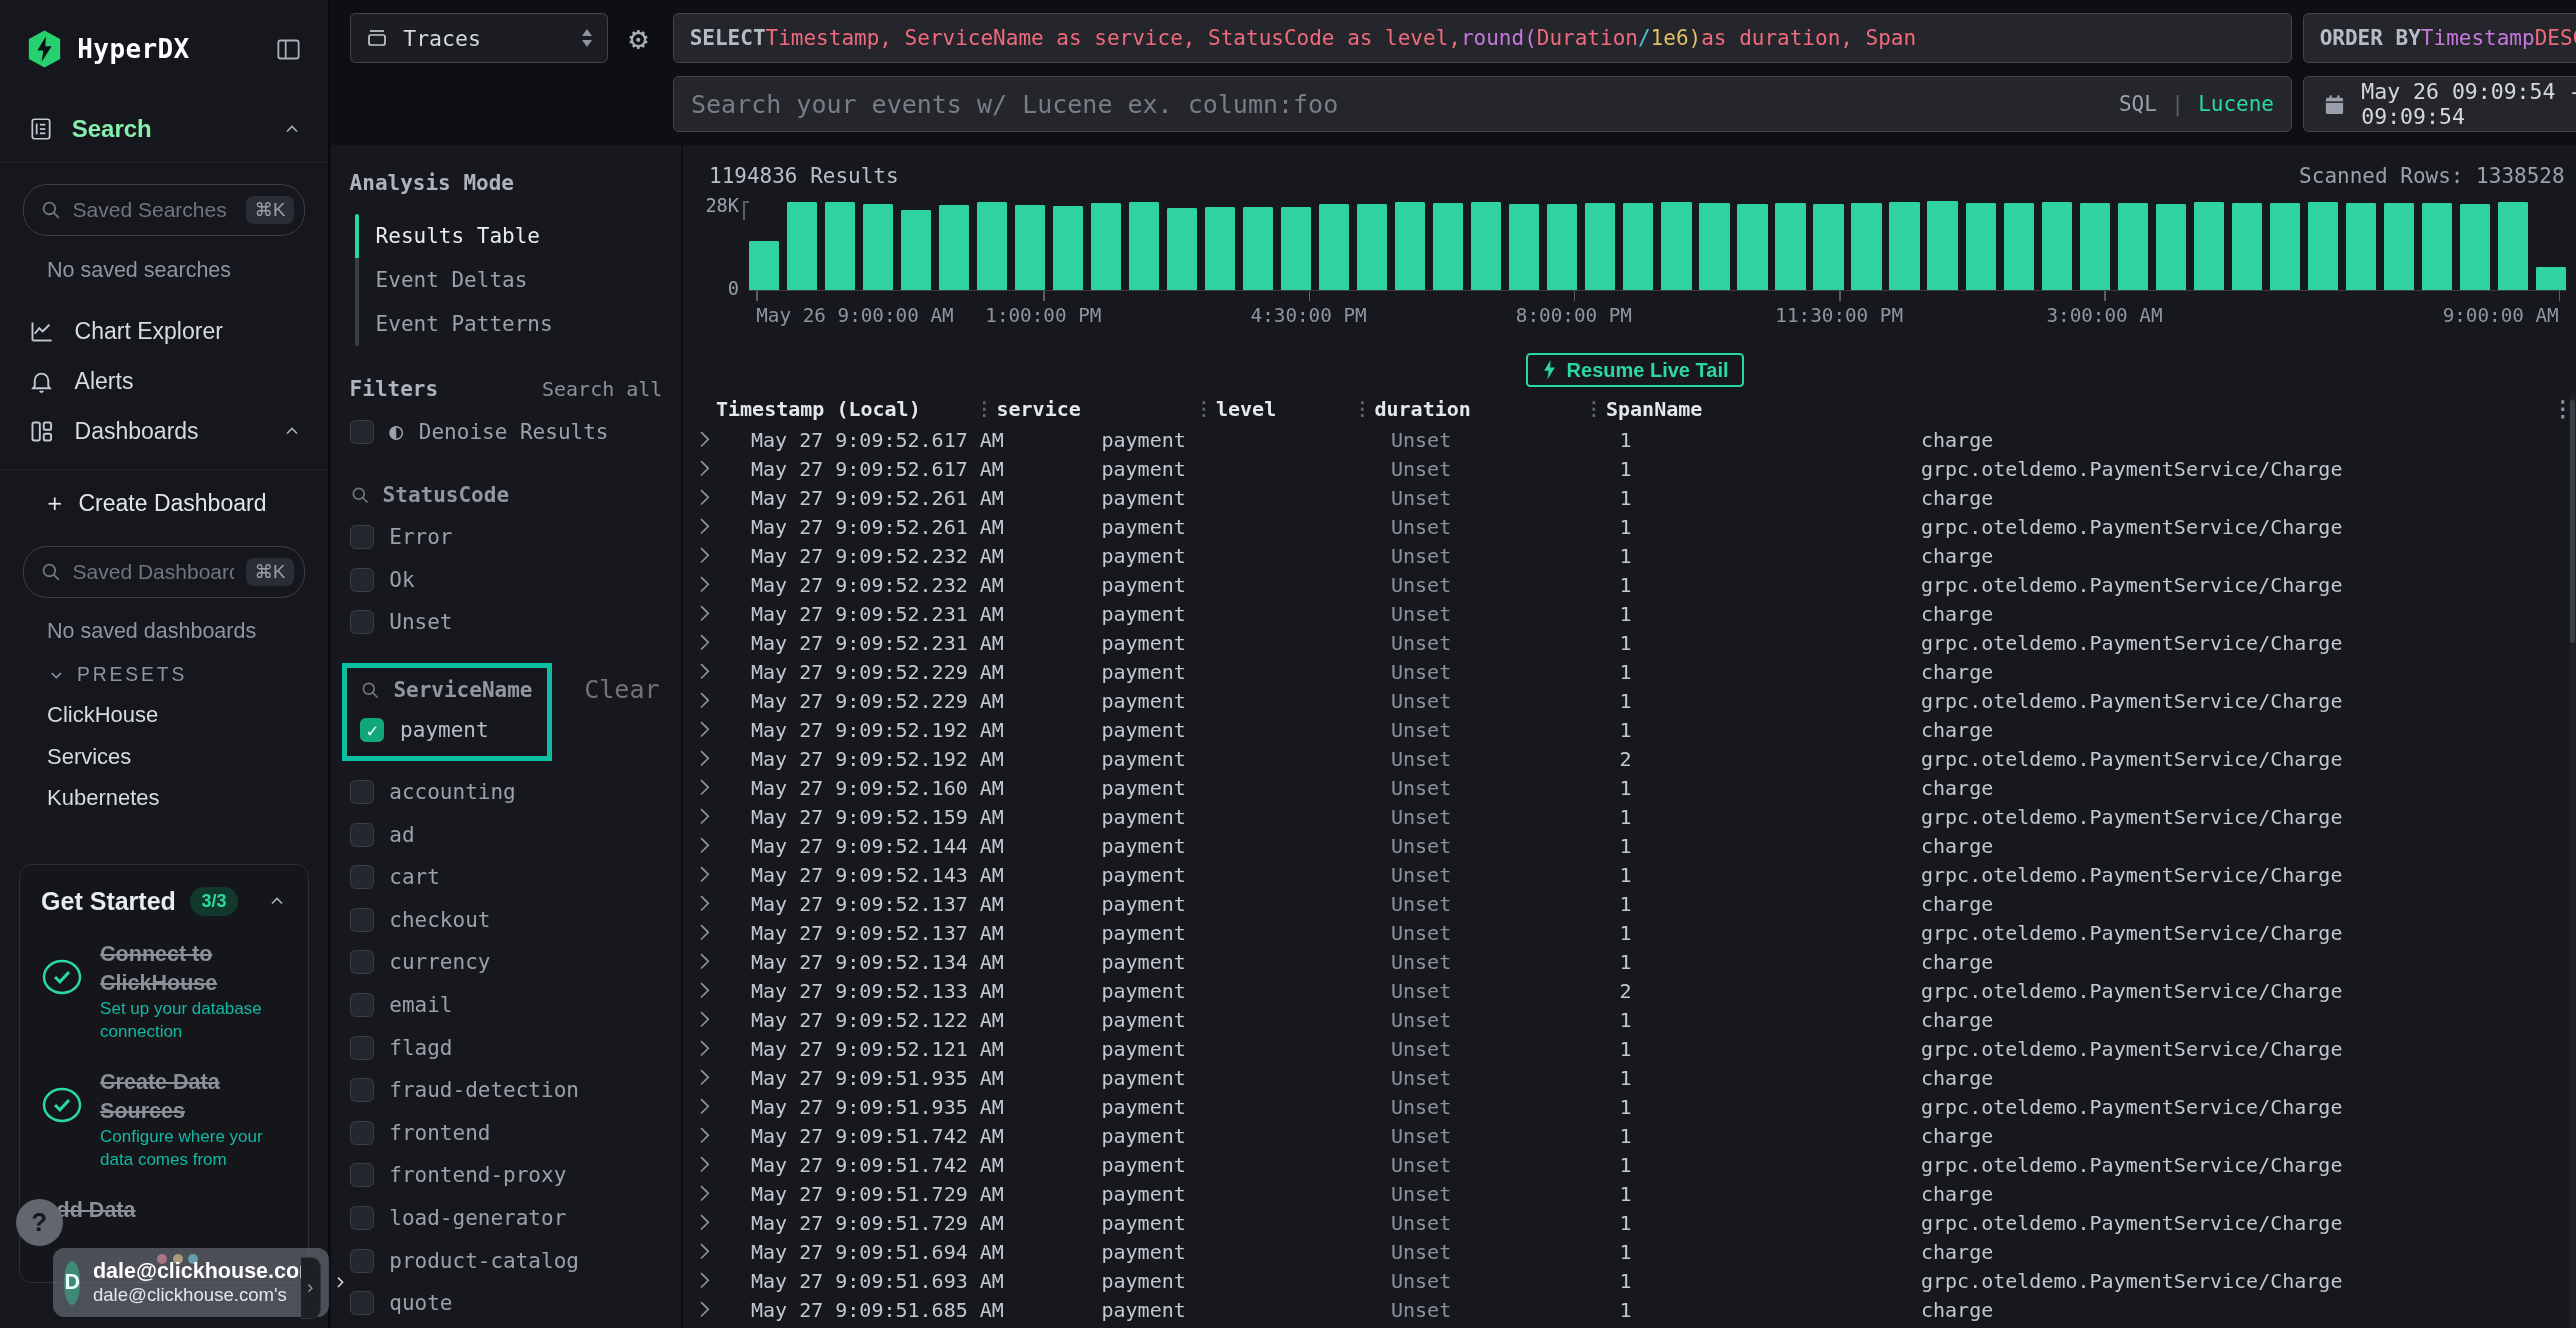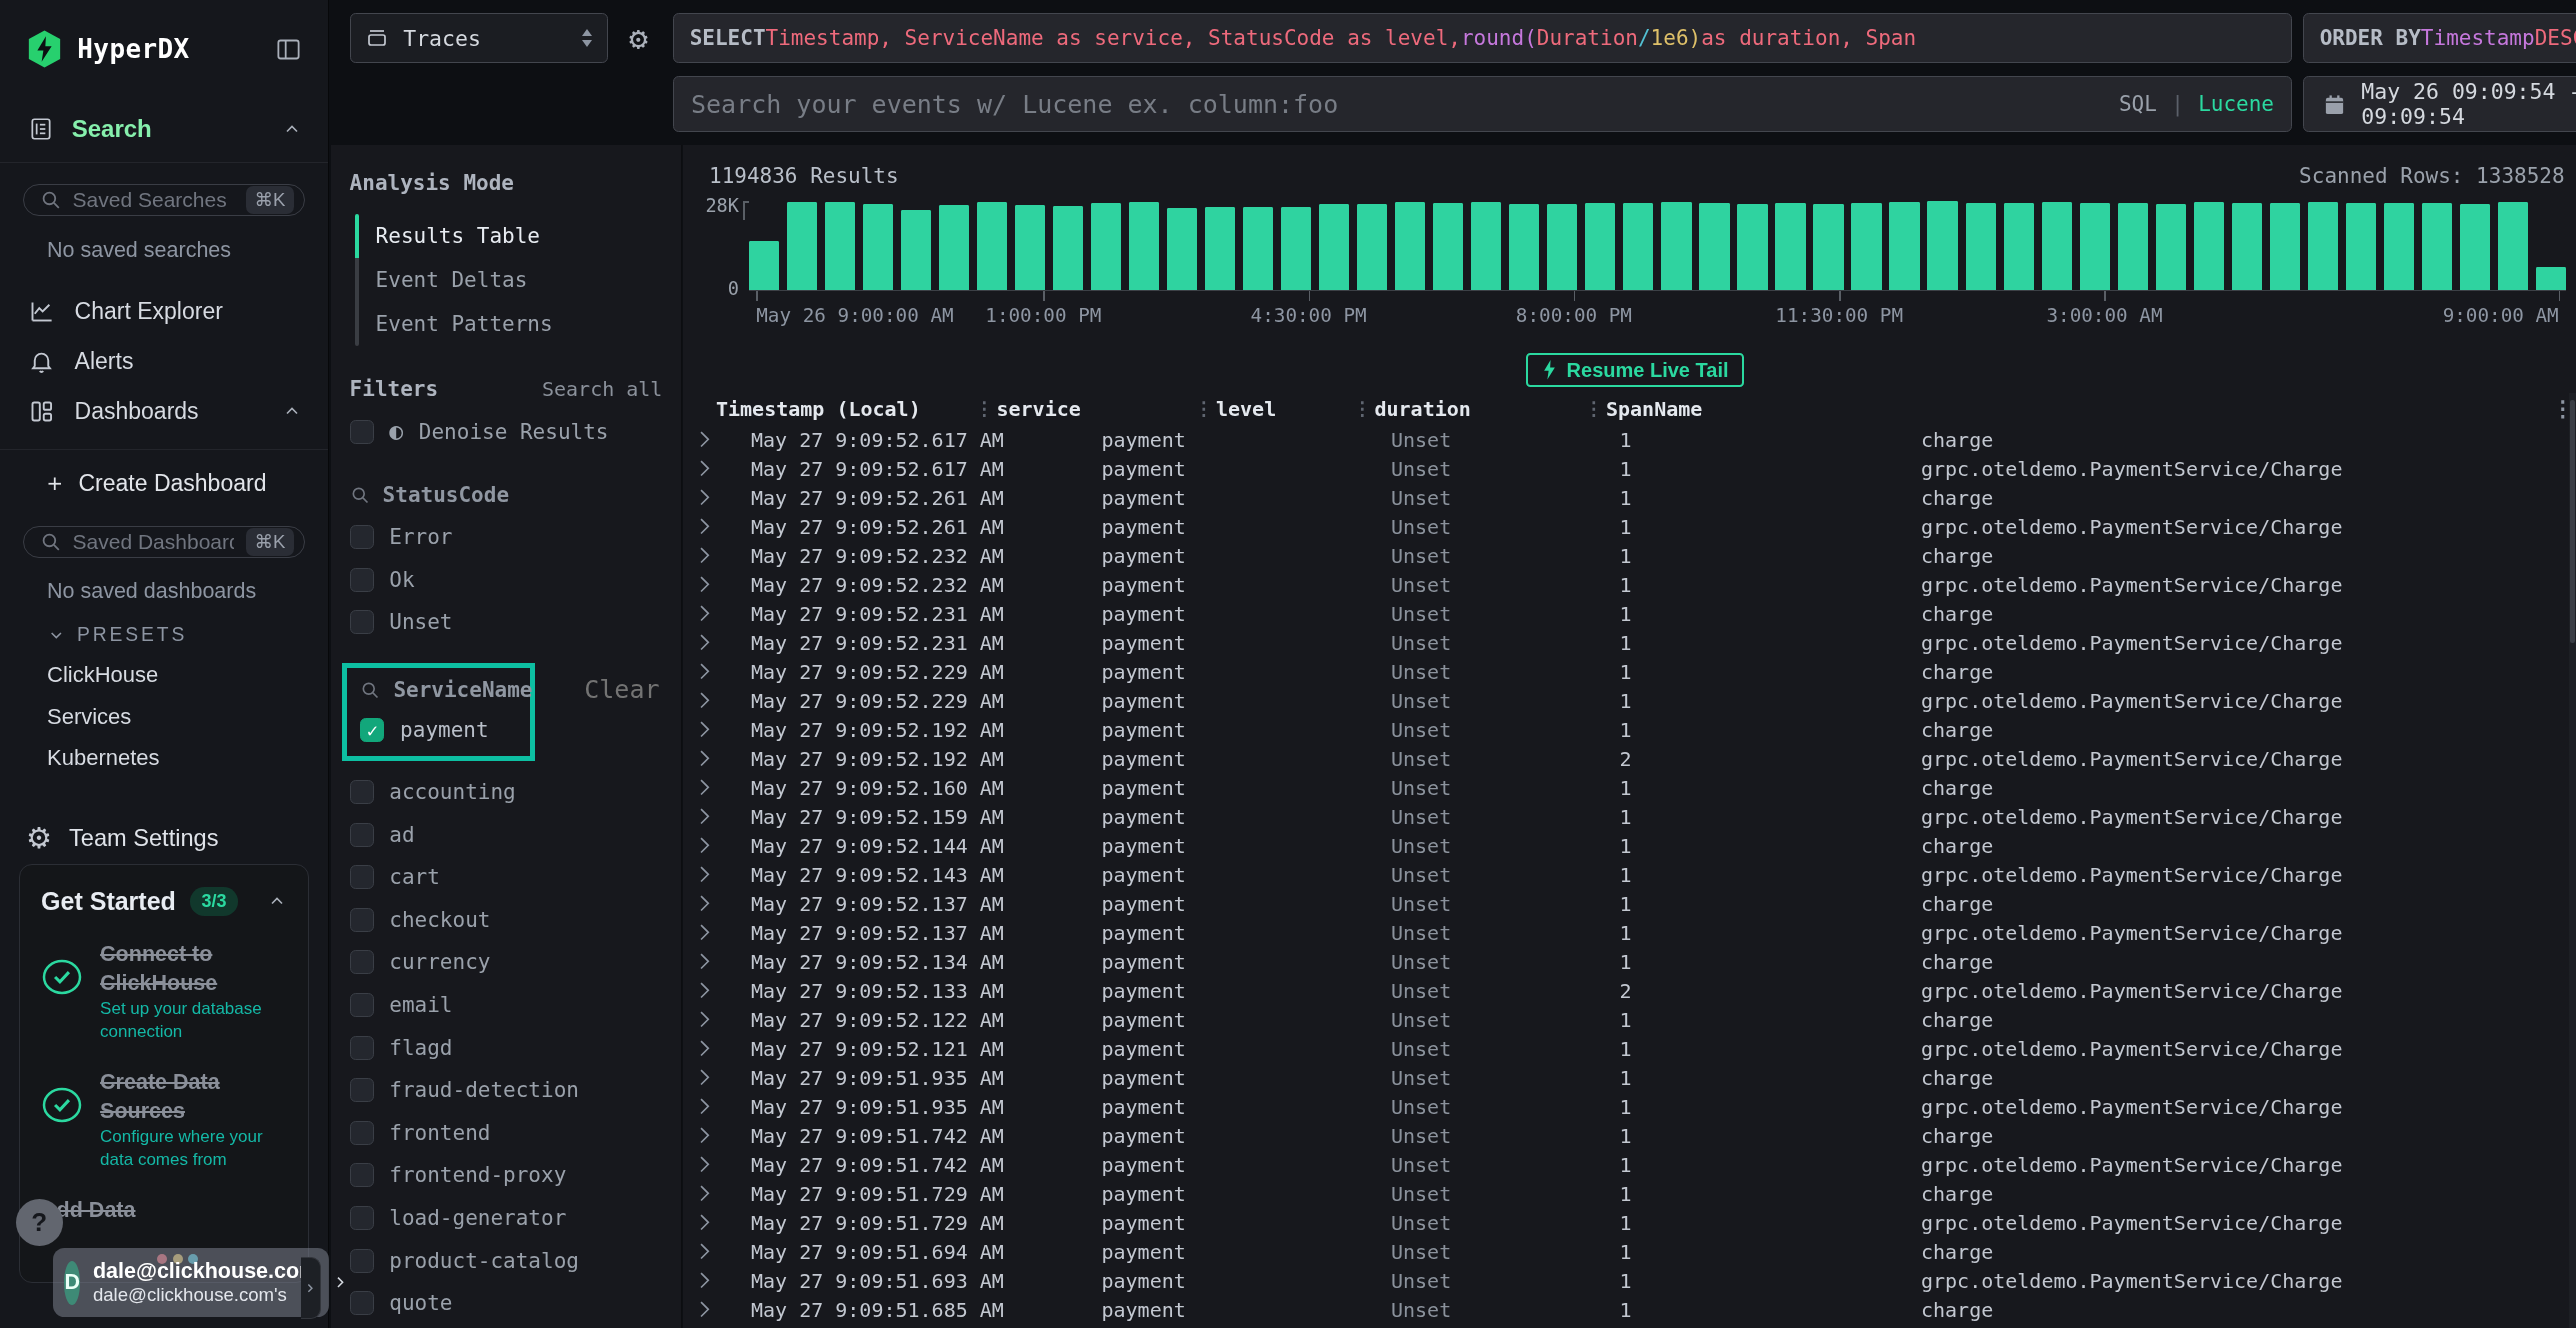--- a/index.html
+++ b/index.html
@@ -21,21 +21,21 @@
   .logo-row { display:flex; align-items:center; gap:14.3px; padding:29px 26px 0 26px; }
   .logo-badge { width:37px; height:40px; }
   .logo-name { font-size:26px; font-weight:bold; color:#ffffff; letter-spacing:0.4px; flex:1;
                font-family:"DejaVu Sans Mono",monospace; }
   .panel-toggle { color:#aab0ba; cursor:pointer; }
 
   .search-head { display:flex; align-items:center; gap:15.7px; padding:46px 26px 18.6px 26px;
                  border-bottom:1.4px solid #23252b; }
   .search-head .lbl { font-size:24px; font-weight:bold; color:#86efac; flex:1; }
   .pill-input { display:flex; align-items:center; gap:11.4px; margin:21.5px 23px 0 23px;
-                height:32px; border:1.4px solid #3a3d45; border-radius:24px; padding:0 10px 0 15.7px;
+                height:52px; border:1.4px solid #3a3d45; border-radius:24px; padding:0 10px 0 15.7px;
                 color:#70757f; }
   .pill-input input { flex:1; background:transparent; border:none; outline:none;
                       color:#9aa0ab; font-size:21px; font-family:inherit; min-width:0; }
   .pill-input input::placeholder { color:#70757f; }
   .kbd { background:#2a2d35; border-radius:7.2px; padding:2.9px 8.6px; font-size:18.6px; color:#9aa0ab; }
   .muted-line { color:#8d95a2; font-size:21.5px; padding:21.5px 0 0 47px; }
   .nav { margin-top:24px; }
   .nav-item { display:flex; align-items:center; gap:18.6px; padding:11.4px 26px; font-size:23px;
               color:#d7dbe2; cursor:pointer; }
   .nav-item .grow { flex:1; }
@@ -130,21 +130,21 @@
   .chk-row { display:flex; align-items:center; gap:15.7px; margin-top:18.6px; cursor:pointer; }
   .chk { width:24px; height:24px; border-radius:5.7px; background:#24272e; border:1.4px solid #3a3e46; flex:0 0 24px; }
   .chk.checked { background:#12a77b; border-color:#12a77b; color:#ffffff; font-size:18.6px; font-weight:bold;
                  display:flex; align-items:center; justify-content:center; }
   .chk-label { font-size:21px; color:#9aa1ab; }
   .chk-row.checked .chk-label { color:#b9bfc9; }
   .group-head { display:flex; align-items:center; gap:13px; margin-top:39px; }
   .group-title { font-size:21px; font-weight:bold; color:#9097a2; }
   .denoise-icon { font-size:23px; color:#9aa1ab; line-height:1; }
   .hl-wrap { position:relative; margin-top:29px; }
-  .hl-box { border:5.7px solid #0dbfa2; margin-left:-7.2px; padding:10px 11.4px 14.3px 13px; width:193px; }
+  .hl-box { border:5.7px solid #0dbfa2; margin-left:-7.2px; padding:10px 11.4px 14.3px 13px; width:210px; }
   .hl-box .group-head { margin-top:0; }
   .hl-box .chk-row { margin-top:15.7px; }
   .sn-clear { position:absolute; right:2.9px; top:11.4px; font-size:25px; color:#737373; cursor:pointer; }
 
   
   .results-head { position:absolute; left:26px; right:11.4px; top:18.6px; display:flex; font-size:21px; color:#b9bfc9; }
   .scanned { margin-left:auto; color:#9aa1ab; }
   .chart { position:absolute; left:66px; right:10px; top:56px; height:89px; }
   .bars { position:absolute; left:0; right:0; bottom:0; top:0; display:flex; align-items:flex-end; gap:7.9px; }
   .bars i { flex:1; background:#2fd3a0; border-radius:1.4px 1.4px 0 0; display:block; }

